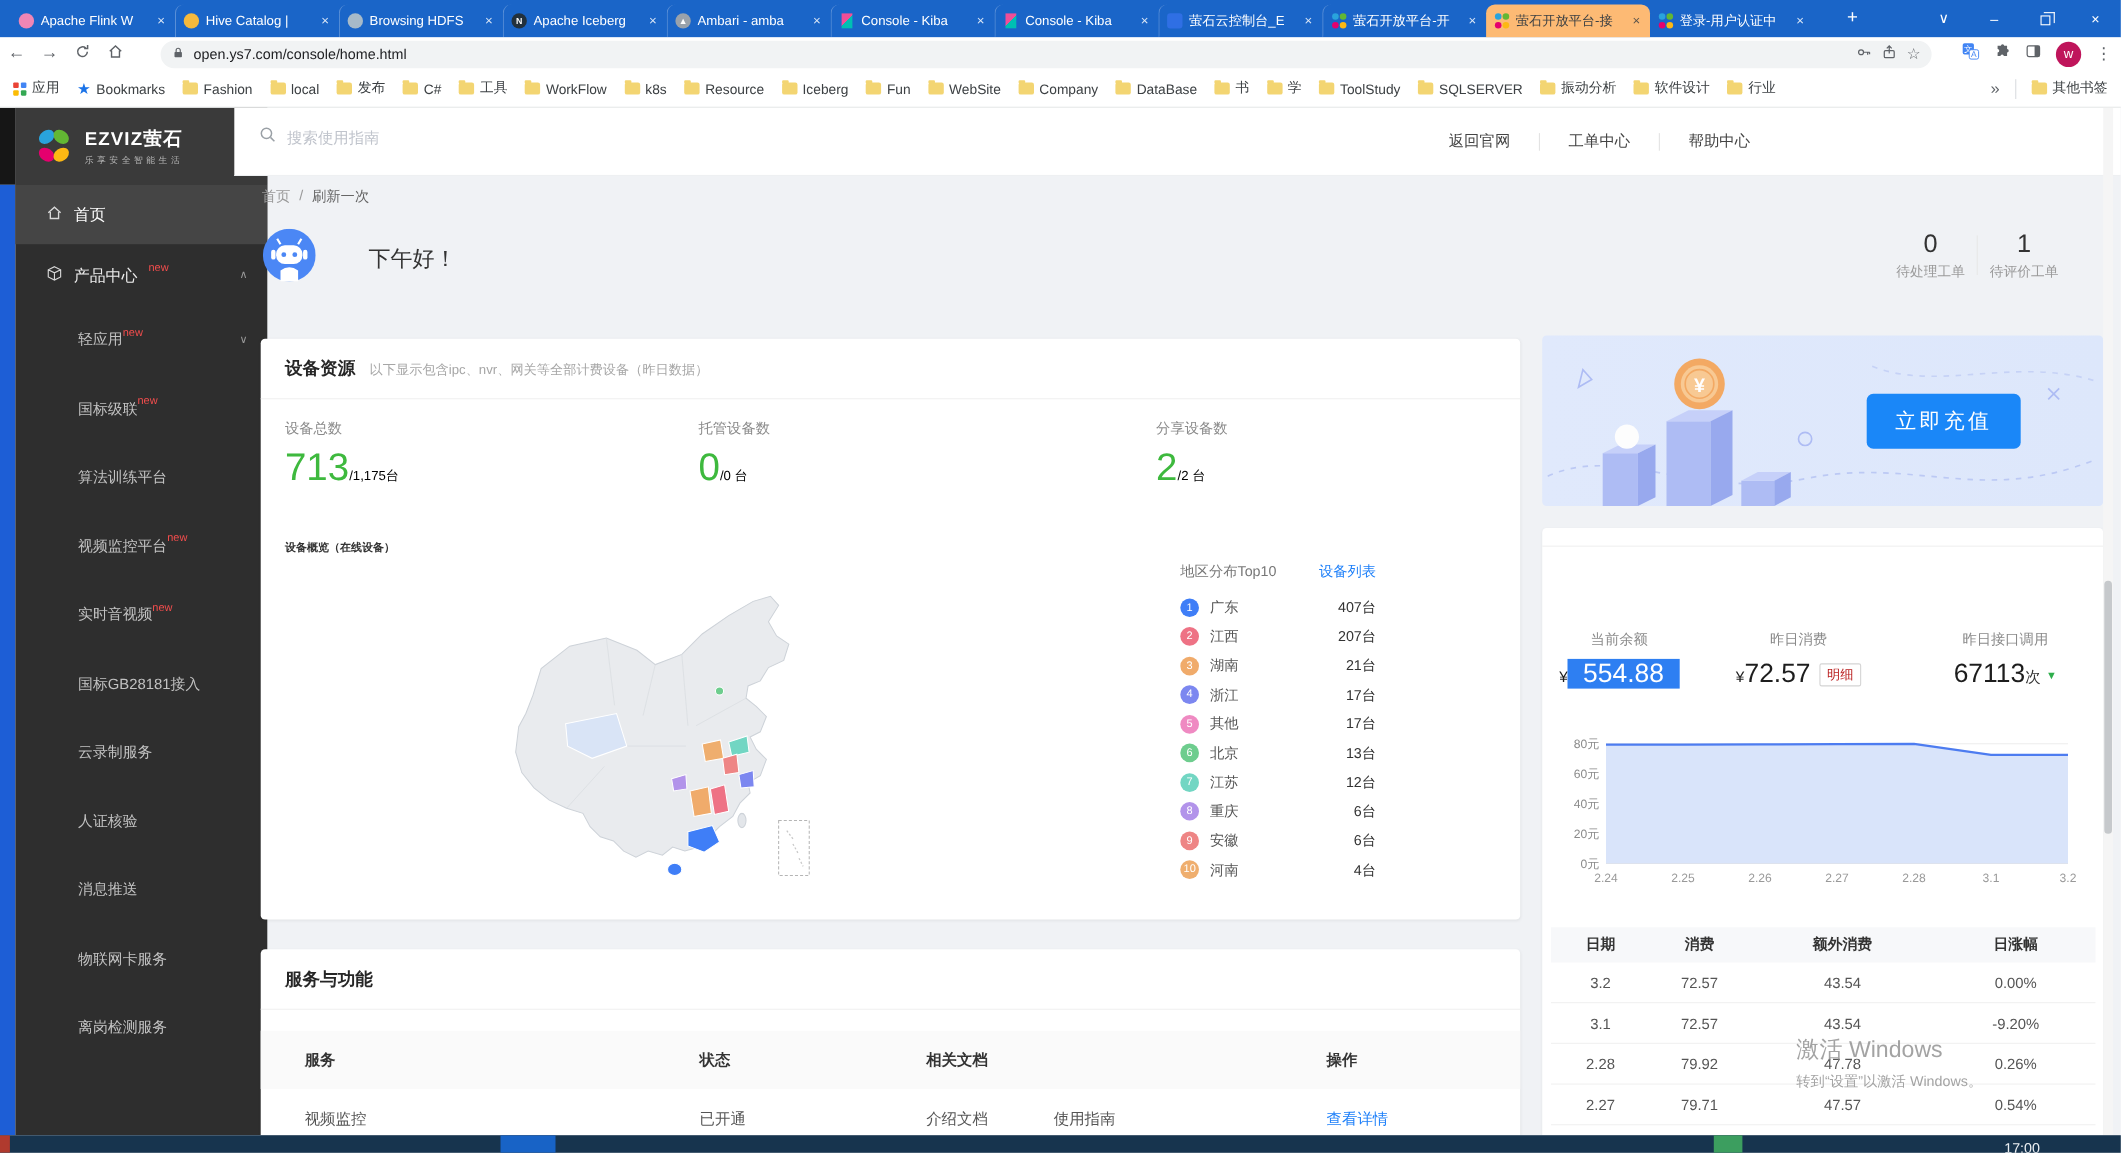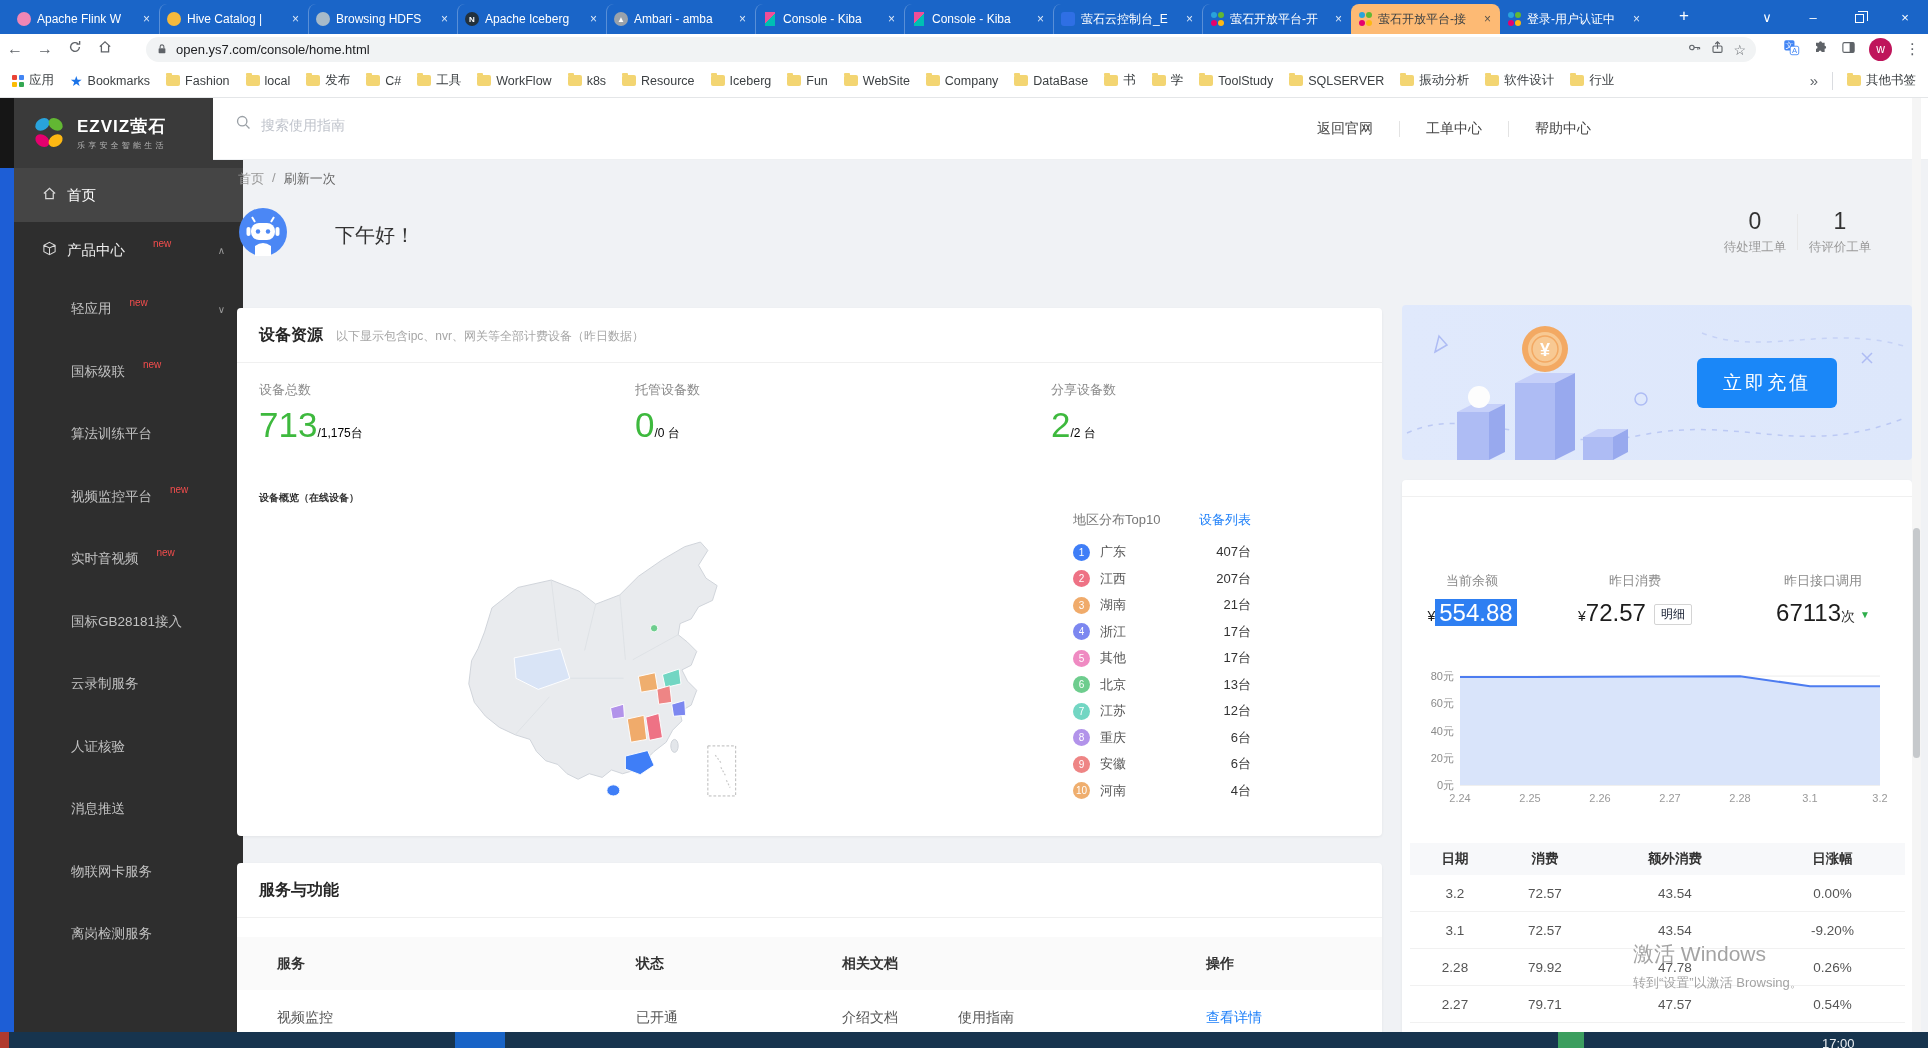--- a/index.html
+++ b/index.html
@@ -64,21 +64,21 @@
 
 #sidebar{position:absolute;left:14px;top:0;width:229px;height:934px;background:var(--sidebar-bg)}
 #logo-block{height:70px;background:var(--sidebar-logo-bg);display:flex;align-items:center;padding-left:16px;gap:9px}
 #logo-texts .t1{color:#fff;font-size:17px;font-weight:bold;letter-spacing:1px}
 #logo-texts .t2{color:#b5b5b5;font-size:8px;letter-spacing:3.2px;margin-top:2px}
 .side-row{display:flex;align-items:center;color:#c9c9c9;cursor:default;position:relative}
 .side-row.top{height:56px;padding-left:28px;font-size:14.5px;color:#ececec;gap:10px}
 .side-row.top:first-child{height:54px}
 .side-row.active{background:var(--sidebar-active-bg);color:#fff}
 .side-row.sub{height:62.5px;padding-left:57px;font-size:13.5px;color:#c2c2c2}
-.new-tag{font-size:10px;color:var(--new-tag-red);position:relative;top:-7px;margin-left:18px}
+.new-tag{font-size:10px;color:var(--new-tag-red);position:relative;top:-7px;margin-left:0}
 .side-chev{position:absolute;right:18px;font-size:10px;color:#9a9a9a}
 
 #content{position:absolute;left:213px;top:0;right:0;bottom:0}
 #page-topbar{position:absolute;left:0;top:0;right:0;height:62px;background:#fff;border-bottom:1px solid #eef0f2}
 #search-box{position:absolute;left:22px;top:16px;display:flex;align-items:center;gap:9px}
 #search-input{border:none;outline:none;font-size:14px;width:320px;background:transparent;color:#333}
 #search-input::placeholder{color:#c0c4cc}
 #top-links{position:absolute;left:1104px;top:0;height:62px;display:flex;align-items:center;gap:26px;font-size:14px;color:#444}
 .tl-sep{width:1px;height:16px;background:#e3e3e3}
 #user-area{position:absolute;left:1496px;top:0;height:62px;display:flex;align-items:center;gap:12px}
@@ -131,22 +131,22 @@
 #recharge-btn{position:absolute;left:295px;top:53px;width:140px;height:50px;border:none;border-radius:6px;
   background:var(--button-blue);color:#fff;font-size:19px;letter-spacing:3px;font-family:inherit}
 
 #cons-card{left:1189px;top:382px;width:510px;height:660px}
 #cons-head{display:flex;justify-content:space-between;align-items:center;padding:17px 22px 0 22px}
 #cons-link{font-size:13px;color:var(--link-blue)}
 .cstat{position:absolute;text-align:center}
 .cstat .lab{font-size:13px;color:#8a8a8a}
 .cstat .val{margin-top:9px;font-size:24px;color:#1d1d1d;white-space:nowrap}
 .cstat .pre{font-size:14px}
-.sel-val{background:var(--selection-blue);color:#fff;padding:0 4px}
-.chip{display:inline-block;font-size:12px;color:#0f172a;border:1px solid #d4d4d4;border-radius:2px;
+.sel-val{background:var(--selection-blue);color:#fff;padding:0 14px}
+.chip{display:inline-block;font-size:12px;color:#b91c1c;border:1px solid #d4d4d4;border-radius:2px;
   padding:1px 6px;margin-left:8px;vertical-align:3px}
 .unit{font-size:14px;color:#333}
 .caret{font-size:10px;color:#2fae4c;margin-left:5px;vertical-align:3px}
 #ctable{position:absolute;left:8px;top:363px;width:495px;font-size:13.5px}
 .crow{display:grid;grid-template-columns:90px 90px 170px 145px;text-align:center;align-items:center}
 #ctable-head{height:32px;background:#f7f8fa;font-weight:bold;color:#333}
 #ctable-rows .crow{height:37px;color:#555;border-bottom:1px solid #f1f1f1}
 
 #watermark{position:absolute;left:1420px;top:842px;color:rgba(140,140,140,.8);z-index:5}
 #watermark .w1{font-size:21px}
@@ -737,21 +737,21 @@
               <span>79.71</span>
               <span>47.57</span>
               <span>0.54%</span>
             </div>
           </div>
       </div>
     </div>
 
     <div id="watermark">
       <div class="w1">激活 Windows</div>
-      <div class="w2">转到“设置”以激活 Browsing。</div>
+      <div class="w2">转到“设置”以激活 Windows。</div>
     </div>
   </div>
 
   <div id="pg-scrollbar">
     <div id="pg-thumb"></div>
   </div>
 </div>
 
 <div id="taskbar">
   <div class="tb-seg" style="left:0;width:9px;background:#b03a2e"></div>

